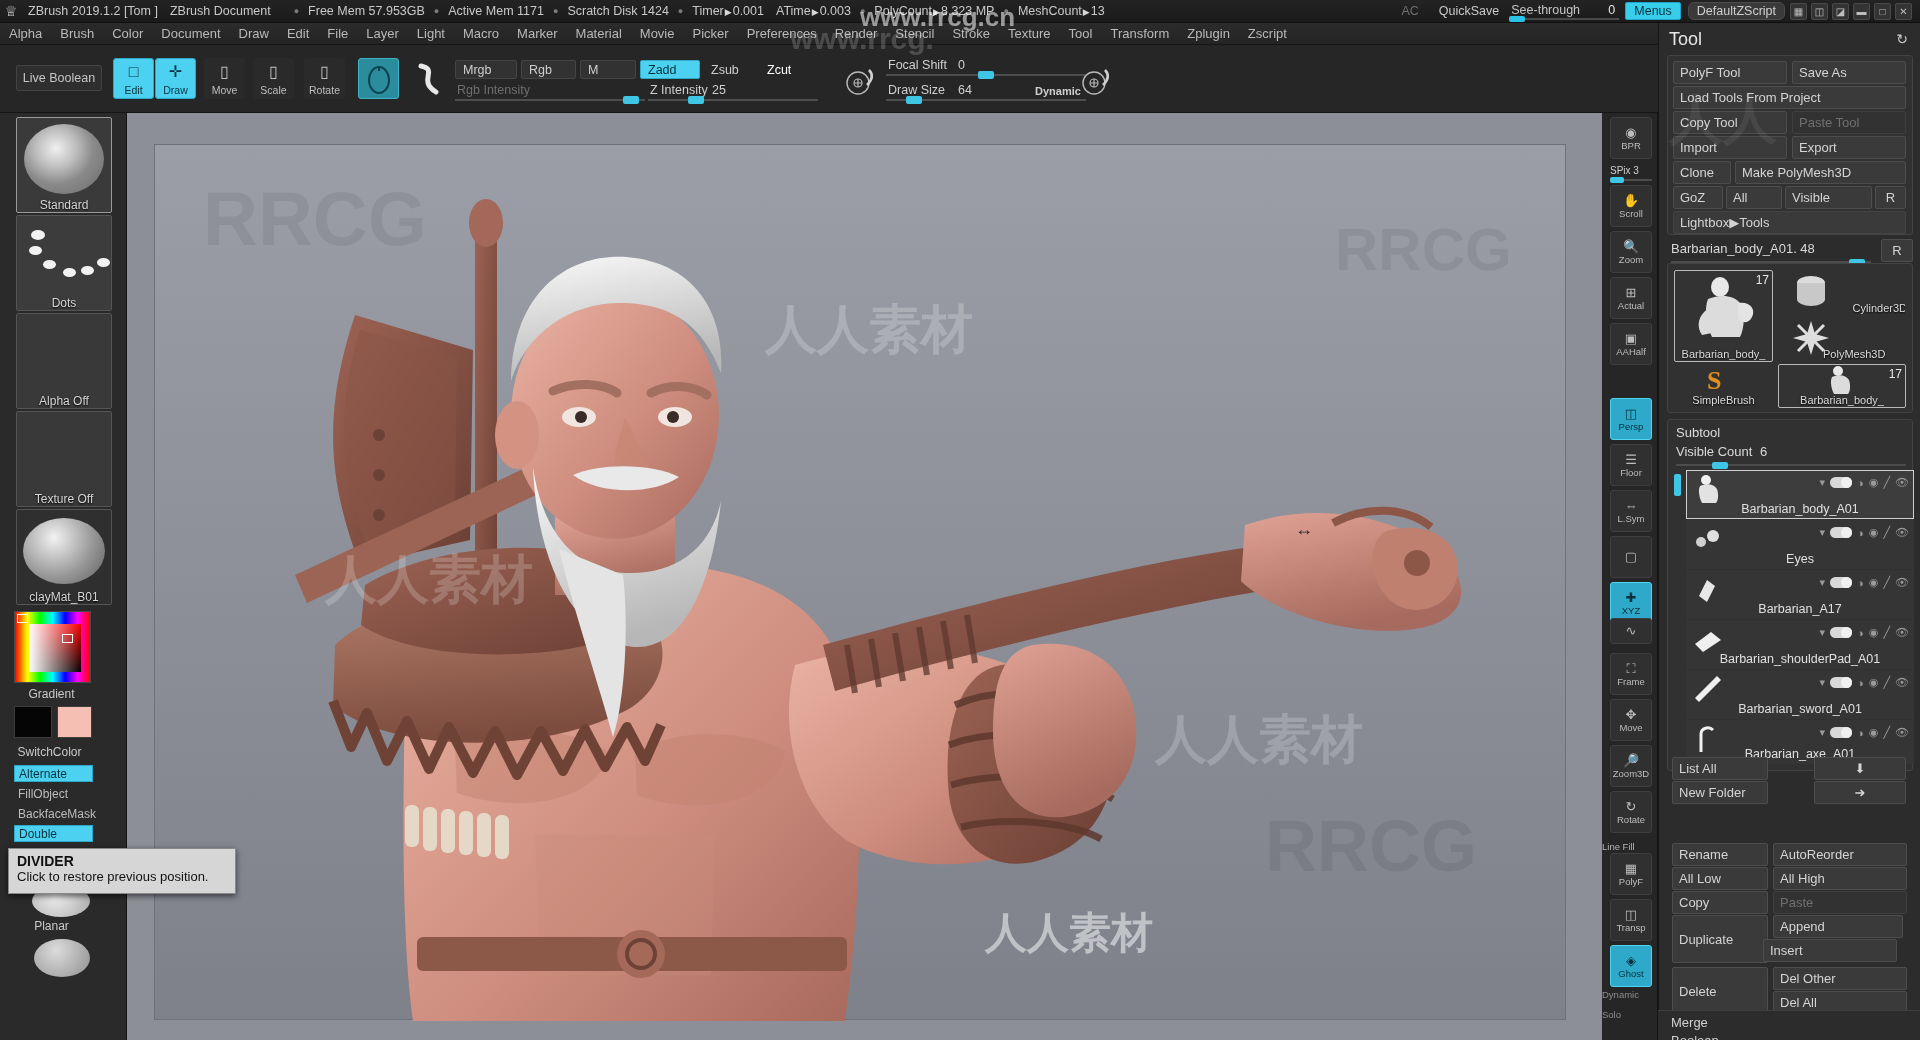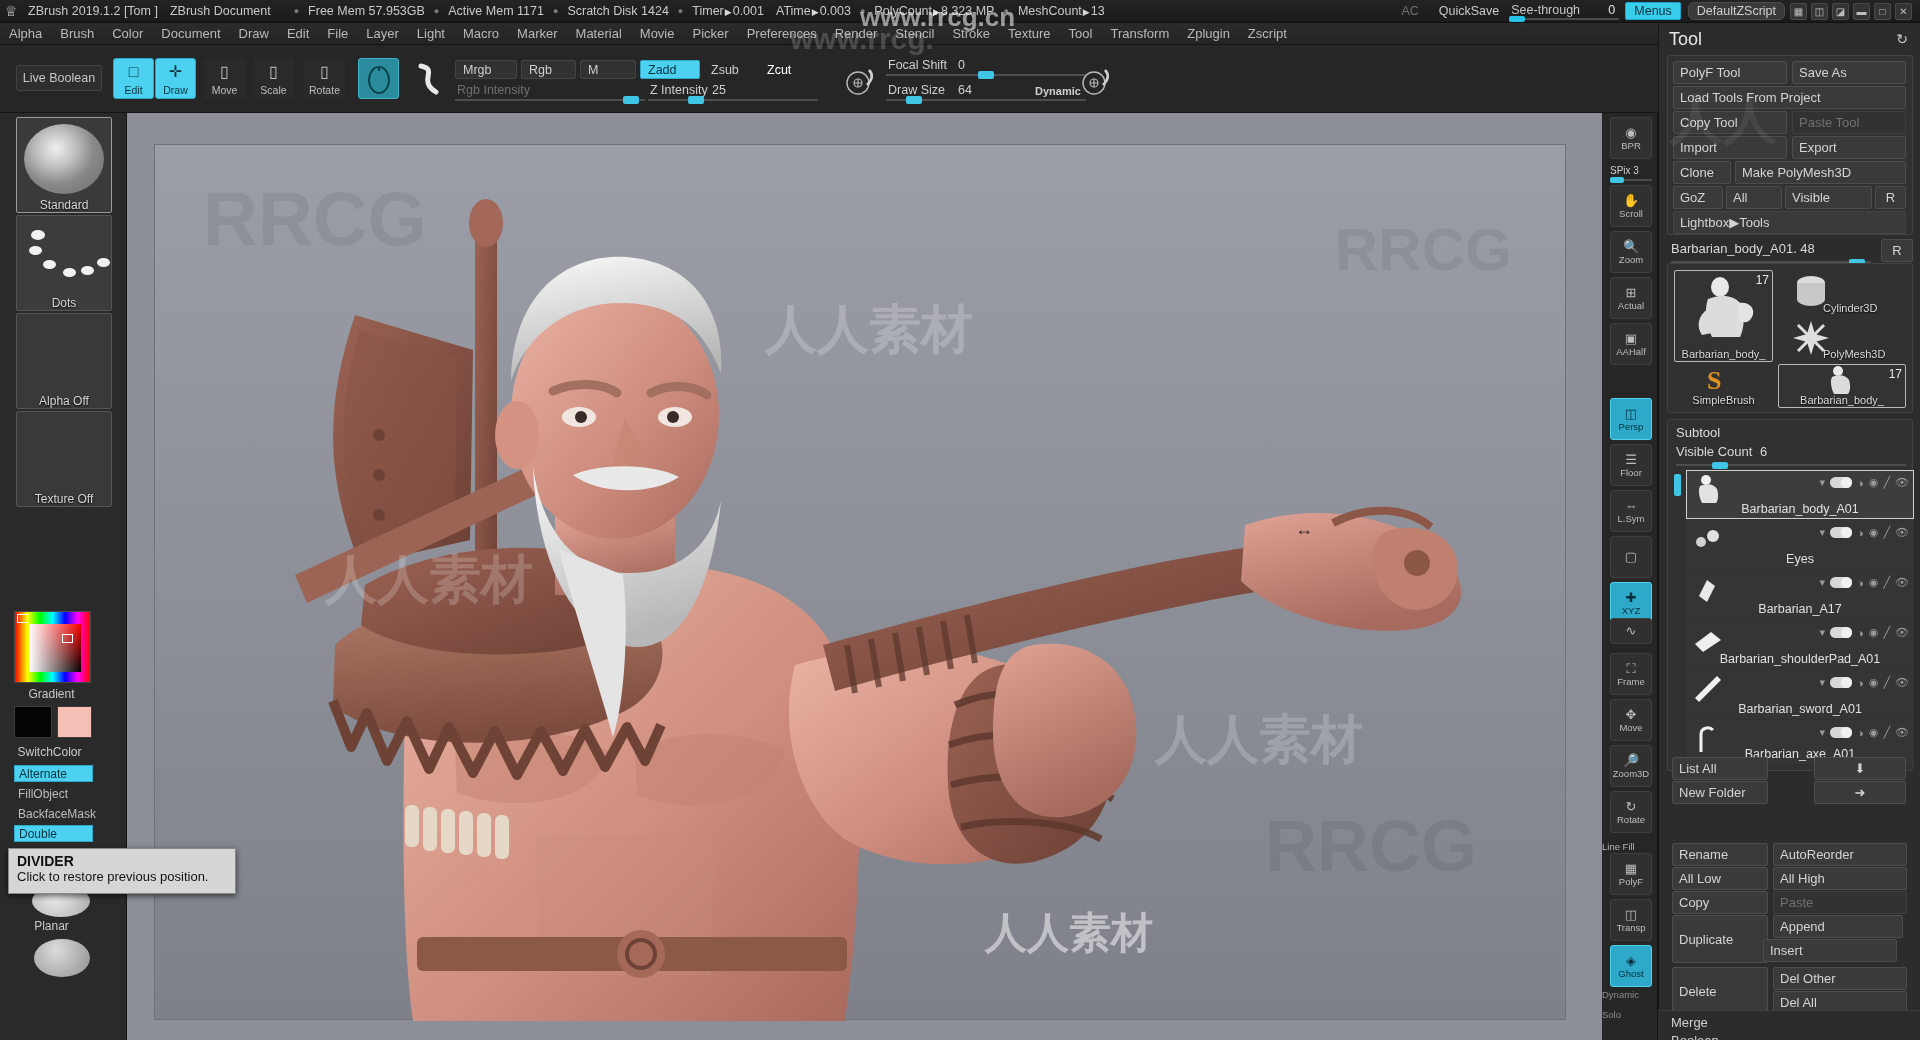--- a/index.html
+++ b/index.html
@@ -435,20 +435,24 @@
       <div class="dot" style="left:64px;top:50px;width:13px;height:9px"></div>
       <div class="dot" style="left:80px;top:42px;width:13px;height:9px"></div>
       <span class="cap">Dots</span>
     </div>
     <div class="swatch" style="top:200px; background:#393939">
       <span class="cap">Alpha Off</span>
     </div>
     <div class="swatch" style="top:298px; background:#393939">
       <span class="cap">Texture Off</span>
     </div>
+    <div class="swatch" style="top:396px; background:#2f2f2f">
+      <div class="blob"></div>
+      <span class="cap">clayMat_B01</span>
+    </div>
 
     <div class="colorpicker" style="top:498px">
       <div class="cp-inner"></div>
       <div class="cp-mark" style="left:2px; top:2px"></div>
       <div class="cp-mark" style="left:47px; top:22px"></div>
     </div>
     <span class="lbl-center" style="left:-12px; top:574px; width:127px">Gradient</span>
 
     <div class="sw-black" style="top:593px"></div>
     <div class="sw-skin" style="top:593px"></div>
@@ -721,21 +725,21 @@
           <path d="M18 34 C8 40 6 52 12 60 L22 58 Z" fill="#dcdcdc"></path>
         </svg>
         <span class="cnt">17</span>
         <span class="cap">Barbarian_body_</span>
       </div>
       <div class="thumbcell" style="left:110px; top:6px; width:128px; height:46px; background:#313131; border-color:transparent">
         <svg width="40" height="38" viewBox="0 0 40 38" style="position:absolute;left:12px;top:2px">
           <ellipse cx="20" cy="10" rx="14" ry="7" fill="#dcdcdc"></ellipse>
           <path d="M6 10 L6 26 A14 7 0 0 0 34 26 L34 10 Z" fill="#c8c8c8"></path>
         </svg>
-        <span class="cap" style="left:44px;width:84px;text-align:left">Cylinder3D</span>
+        <span class="cap" style="left:44px;width:84px;text-align:right">Cylinder3D</span>
       </div>
       <div class="thumbcell" style="left:110px; top:52px; width:128px; height:46px; background:#313131; border-color:transparent">
         <svg width="40" height="38" viewBox="0 0 40 38" style="position:absolute;left:12px;top:2px">
           <path d="M20 2 L24 15 L38 19 L24 23 L20 36 L16 23 L2 19 L16 15 Z" fill="#dedede"></path>
           <path d="M7 6 L33 32 M33 6 L7 32" stroke="#dedede" stroke-width="3"></path>
         </svg>
         <span class="cap" style="left:44px;width:84px;text-align:left">PolyMesh3D</span>
       </div>
       <div class="thumbcell" style="left:6px; top:100px; width:99px; height:44px; background:#313131; border-color:transparent">
         <svg width="34" height="28" viewBox="0 0 34 28" style="position:absolute;left:32px;top:0">

